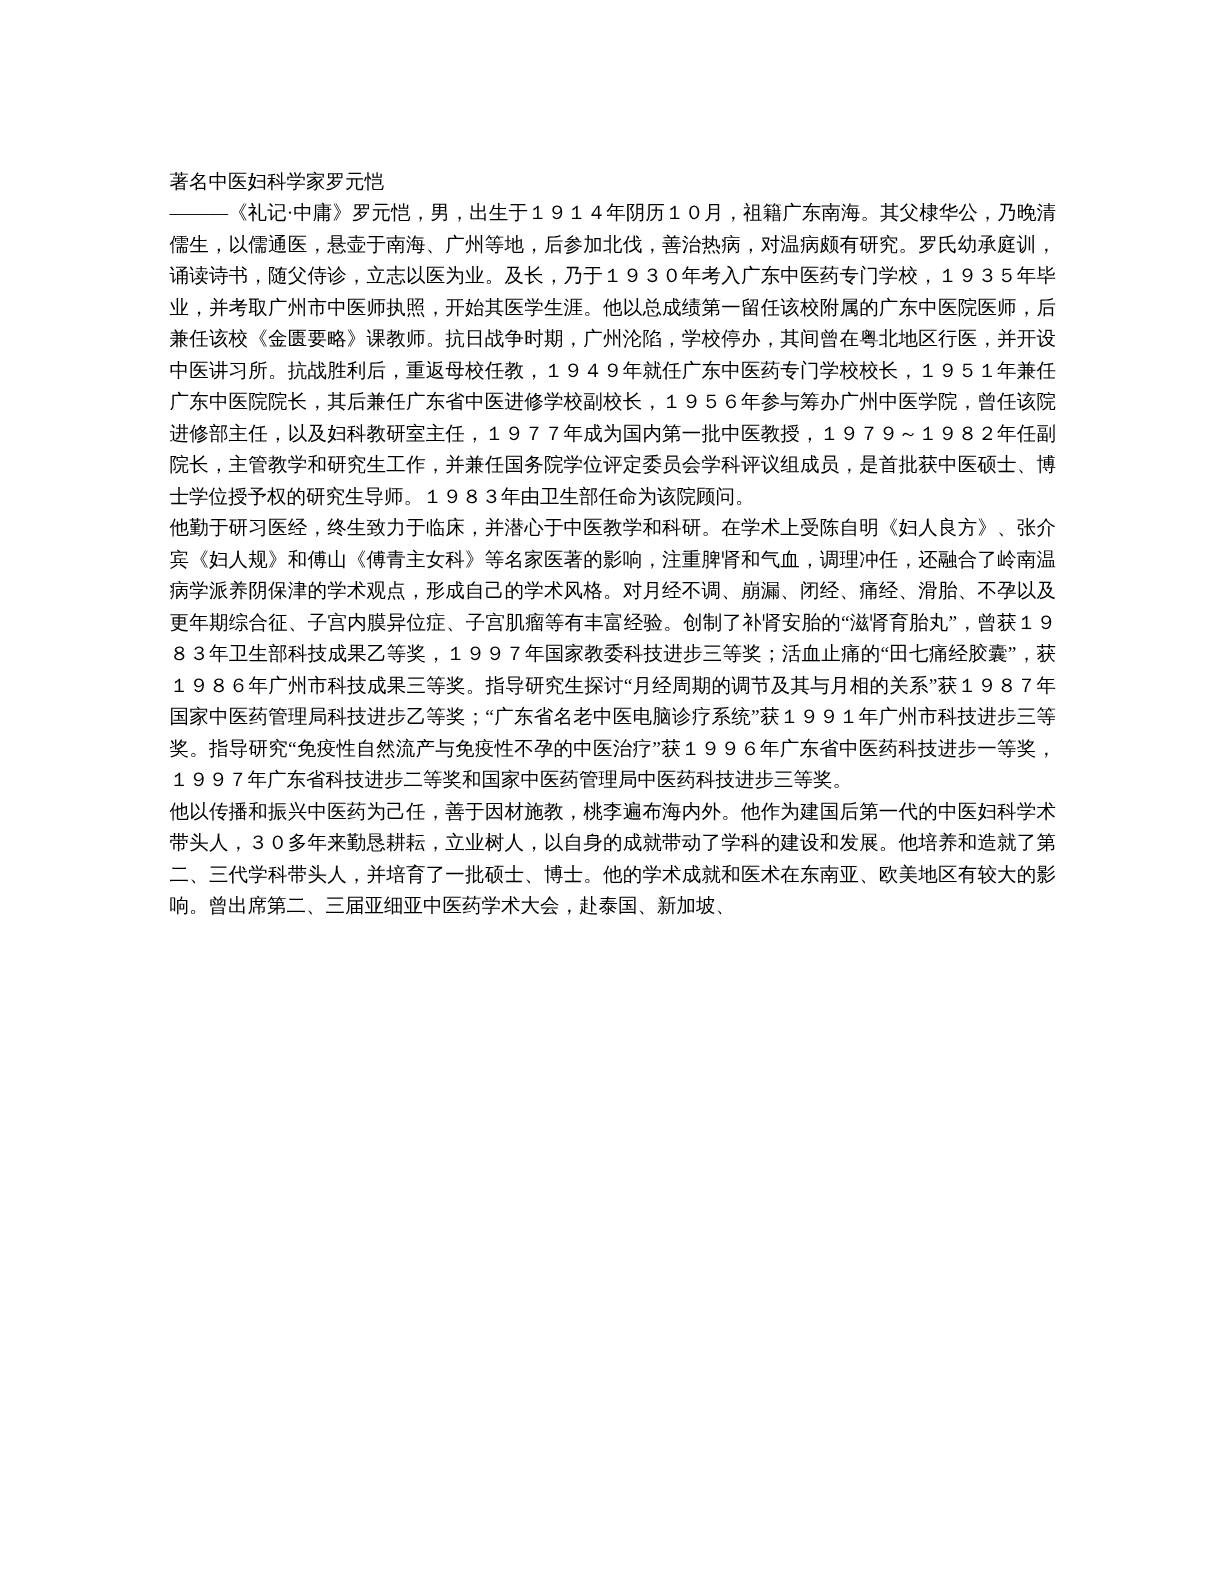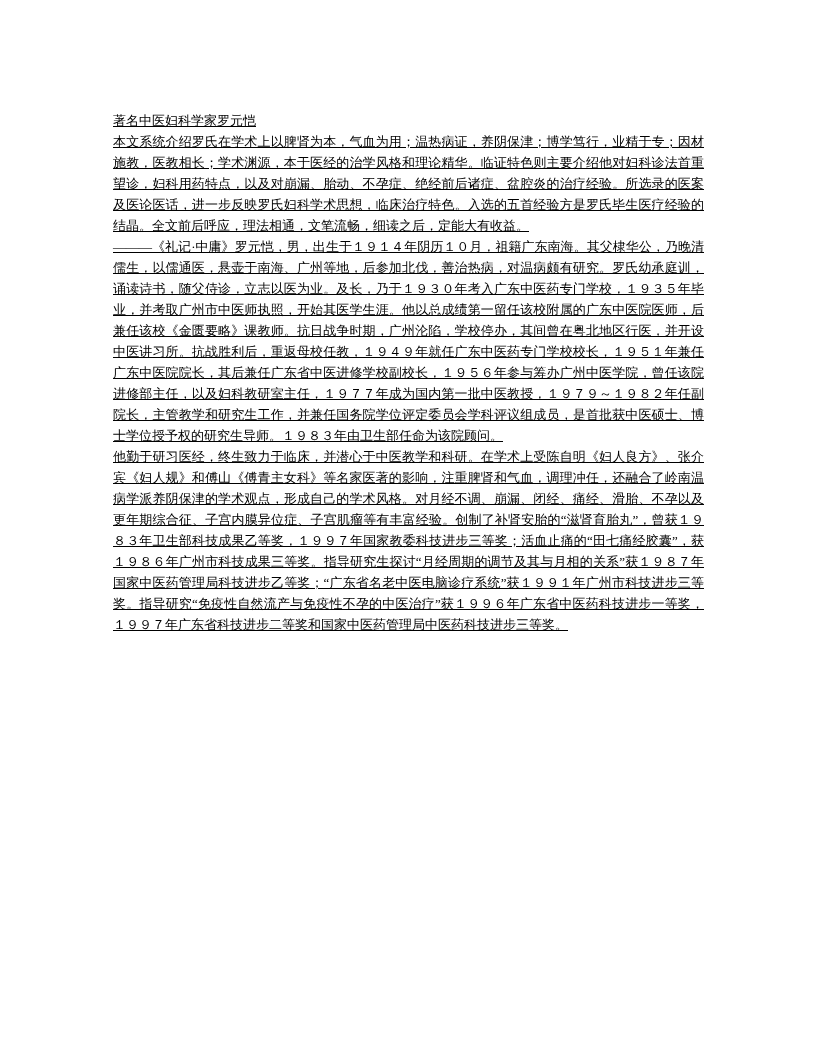--- a/index.html
+++ b/index.html
@@ -1,15 +1,15 @@
 <!DOCTYPE html>
 <html><head>
 <meta charset="utf-8">
 <style>
-  * { margin: 0; padding: 0; box-sizing: border-box; text-decoration: underline; }
+  * { margin: 0; padding: 0; box-sizing: border-box; }
   html, body { background: #ffffff; }
   body {
     width: 816px;
     height: 1056px;
     font-family: "Liberation Serif", "DejaVu Serif", serif;
     color: #000000;
     overflow: hidden;
   }
   .page {
     position: relative;
@@ -35,18 +35,18 @@
     margin: 0;
   }
 </style>
 </head>
 <body>
 
 <div class="page">
   <div class="doc">
     <p class="title">著名中医妇科学家罗元恺</p>
     <div>
-        <p class="para">本文系统介绍罗氏在学术上以脾肾为本，气血为用；温热病证，养阴保津；博学笃行，业精于专；因材施教，医教相长；学术渊源，本于医经的治学风格和理论精华。临证特色则主要介绍他对妇科诊法首重望诊，妇科用药特点，以及对崩漏、胎动、不孕症、绝经前后诸症、盆腔炎的治疗经验。所选录的医案及医论医话，进一步反映罗氏妇科学术思想，临床治疗特色。入选的五首经验方是罗氏毕生医疗经验的结晶。全文前后呼应，理法相通，文笔流畅，细读之后，定能大有收益。</p>
         <p class="para">———《礼记·中庸》罗元恺，男，出生于１９１４年阴历１０月，祖籍广东南海。其父棣华公，乃晚清儒生，以儒通医，悬壶于南海、广州等地，后参加北伐，善治热病，对温病颇有研究。罗氏幼承庭训，诵读诗书，随父侍诊，立志以医为业。及长，乃于１９３０年考入广东中医药专门学校，１９３５年毕业，并考取广州市中医师执照，开始其医学生涯。他以总成绩第一留任该校附属的广东中医院医师，后兼任该校《金匮要略》课教师。抗日战争时期，广州沦陷，学校停办，其间曾在粤北地区行医，并开设中医讲习所。抗战胜利后，重返母校任教，１９４９年就任广东中医药专门学校校长，１９５１年兼任广东中医院院长，其后兼任广东省中医进修学校副校长，１９５６年参与筹办广州中医学院，曾任该院进修部主任，以及妇科教研室主任，１９７７年成为国内第一批中医教授，１９７９～１９８２年任副院长，主管教学和研究生工作，并兼任国务院学位评定委员会学科评议组成员，是首批获中医硕士、博士学位授予权的研究生导师。１９８３年由卫生部任命为该院顾问。</p>
         <p class="para">他勤于研习医经，终生致力于临床，并潜心于中医教学和科研。在学术上受陈自明《妇人良方》、张介宾《妇人规》和傅山《傅青主女科》等名家医著的影响，注重脾肾和气血，调理冲任，还融合了岭南温病学派养阴保津的学术观点，形成自己的学术风格。对月经不调、崩漏、闭经、痛经、滑胎、不孕以及更年期综合征、子宫内膜异位症、子宫肌瘤等有丰富经验。创制了补肾安胎的“滋肾育胎丸”，曾获１９８３年卫生部科技成果乙等奖，１９９７年国家教委科技进步三等奖；活血止痛的“田七痛经胶囊”，获１９８６年广州市科技成果三等奖。指导研究生探讨“月经周期的调节及其与月相的关系”获１９８７年国家中医药管理局科技进步乙等奖；“广东省名老中医电脑诊疗系统”获１９９１年广州市科技进步三等奖。指导研究“免疫性自然流产与免疫性不孕的中医治疗”获１９９６年广东省中医药科技进步一等奖，１９９７年广东省科技进步二等奖和国家中医药管理局中医药科技进步三等奖。</p>
+        <p class="para">他以传播和振兴中医药为己任，善于因材施教，桃李遍布海内外。他作为建国后第一代的中医妇科学术带头人，３０多年来勤恳耕耘，立业树人，以自身的成就带动了学科的建设和发展。他培养和造就了第二、三代学科带头人，并培育了一批硕士、博士。他的学术成就和医术在东南亚、欧美地区有较大的影响。曾出席第二、三届亚细亚中医药学术大会，赴泰国、新加坡、</p>
       </div>
   </div>
 </div>
 
 </body></html>

